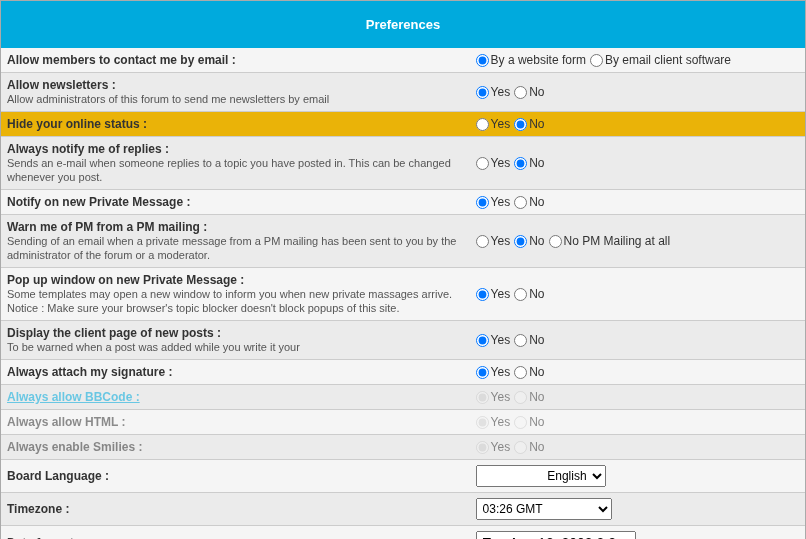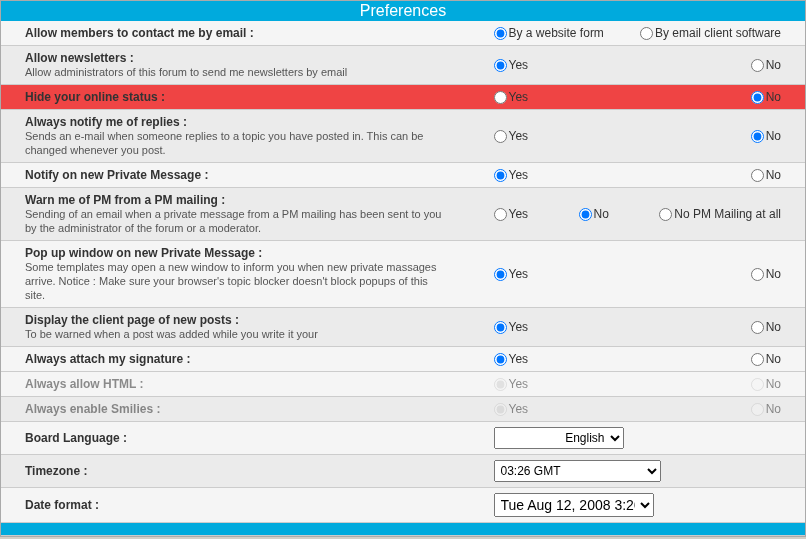--- a/index.html
+++ b/index.html
@@ -10,39 +10,39 @@
     }
     .preferences-container {
       width: 806px;
       border: 1px solid #aaa;
       background: #fff;
     }
     .pref-title {
       background: #00aadd;
       color: #fff;
       text-align: center;
-      font-weight: normal;
-      font-size: 16px;
-      padding: 1px 0;
+      font-weight: bold;
+      font-size: 13px;
+      padding: 16px 0;
     }
     .pref-table {
       width: 100%;
       border-collapse: collapse;
     }
     .pref-table tr {
       border-bottom: 1px solid #ccc;
     }
     .pref-table tr:nth-child(odd) {
       background: #f5f5f5;
     }
     .pref-table tr:nth-child(even) {
       background: #ebebeb;
     }
     .pref-table td {
-      padding: 5px 24px;
+      padding: 5px 6px;
       vertical-align: middle;
     }
     .pref-label {
       width: 470px;
     }
     .pref-label .main-label {
       font-weight: bold;
       color: #333;
     }
     .pref-label .sub-label {
@@ -52,23 +52,22 @@
     .pref-label .link-style {
       color: #00aadd;
       text-decoration: underline;
     }
     .pref-control {
       width: 336px;
     }
     .radio-group {
       display: flex;
       align-items: center;
-      gap: 16px;
+      gap: 4px;
       flex-wrap: wrap;
-      justify-content: space-between;
     }
     .radio-group label {
       display: flex;
       align-items: center;
       gap: 2px;
       color: #333;
       white-space: nowrap;
     }
     .radio-group input[type="radio"] {
       margin: 0;
@@ -84,21 +83,21 @@
       text-align: center;
       padding: 6px;
     }
     select.lang-select {
       width: 130px;
       padding: 2px;
       font-size: 12px;
       text-align: right;
     }
     select.tz-select {
-      width: 167px;
+      width: 136px;
       padding: 2px;
       font-size: 12px;
     }
     select.date-select {
       width: 160px;
       padding: 2px;
       font-size: 14px;
     }
     
   </style>
@@ -120,21 +119,21 @@
         </tr>
         <tr style="background: rgb(235, 235, 235); border-bottom: 1px solid rgb(204, 204, 204);">
           <td class="pref-label"><span class="main-label">Allow newsletters :</span><br><span class="sub-label">Allow administrators of this forum to send me newsletters by email</span></td>
           <td class="pref-control">
             <div class="radio-group">
               <label><input type="radio" name="allow-newsletters" checked="" style=""> Yes</label>
               <label><input type="radio" name="allow-newsletters" style=""> No</label>
             </div>
           </td>
         </tr>
-        <tr style="background: #ef4444; border-bottom: 1px solid rgb(204, 204, 204);">
+        <tr style="background: #eab308; border-bottom: 1px solid rgb(204, 204, 204);">
           <td class="pref-label"><span class="main-label">Hide your online status :</span></td>
           <td class="pref-control">
             <div class="radio-group">
               <label><input type="radio" name="hide-online-status" style=""> Yes</label>
               <label><input type="radio" name="hide-online-status" checked="" style=""> No</label>
             </div>
           </td>
         </tr>
         <tr style="background: rgb(235, 235, 235); border-bottom: 1px solid rgb(204, 204, 204);">
           <td class="pref-label"><span class="main-label">Always notify me of replies :</span><br><span class="sub-label">Sends an e-mail when someone replies to a topic you have posted in. This can be changed whenever you post.</span></td>
@@ -181,20 +180,29 @@
               <label><input type="radio" name="display-warning" style=""> No</label>
             </div>
           </td>
         </tr>
         <tr style="background: rgb(245, 245, 245); border-bottom: 1px solid rgb(204, 204, 204);">
           <td class="pref-label"><span class="main-label">Always attach my signature :</span></td>
           <td class="pref-control">
             <div class="radio-group">
               <label><input type="radio" name="attach-signature" checked="" style=""> Yes</label>
               <label><input type="radio" name="attach-signature" style=""> No</label>
+            </div>
+          </td>
+        </tr>
+        <tr class="disabled-row" style="background: rgb(235, 235, 235); border-bottom: 1px solid rgb(204, 204, 204);">
+          <td class="pref-label"><span class="main-label link-style">Always allow BBCode :</span></td>
+          <td class="pref-control">
+            <div class="radio-group">
+              <label><input type="radio" name="allow-bbcode" disabled="" checked="" style=""> Yes</label>
+              <label><input type="radio" name="allow-bbcode" disabled="" style=""> No</label>
             </div>
           </td>
         </tr>
         <tr class="disabled-row" style="background: rgb(245, 245, 245); border-bottom: 1px solid rgb(204, 204, 204);">
           <td class="pref-label"><span class="main-label">Always allow HTML :</span></td>
           <td class="pref-control">
             <div class="radio-group">
               <label><input type="radio" name="allow-html" disabled="" checked="" style=""> Yes</label>
               <label><input type="radio" name="allow-html" disabled="" style=""> No</label>
             </div>

